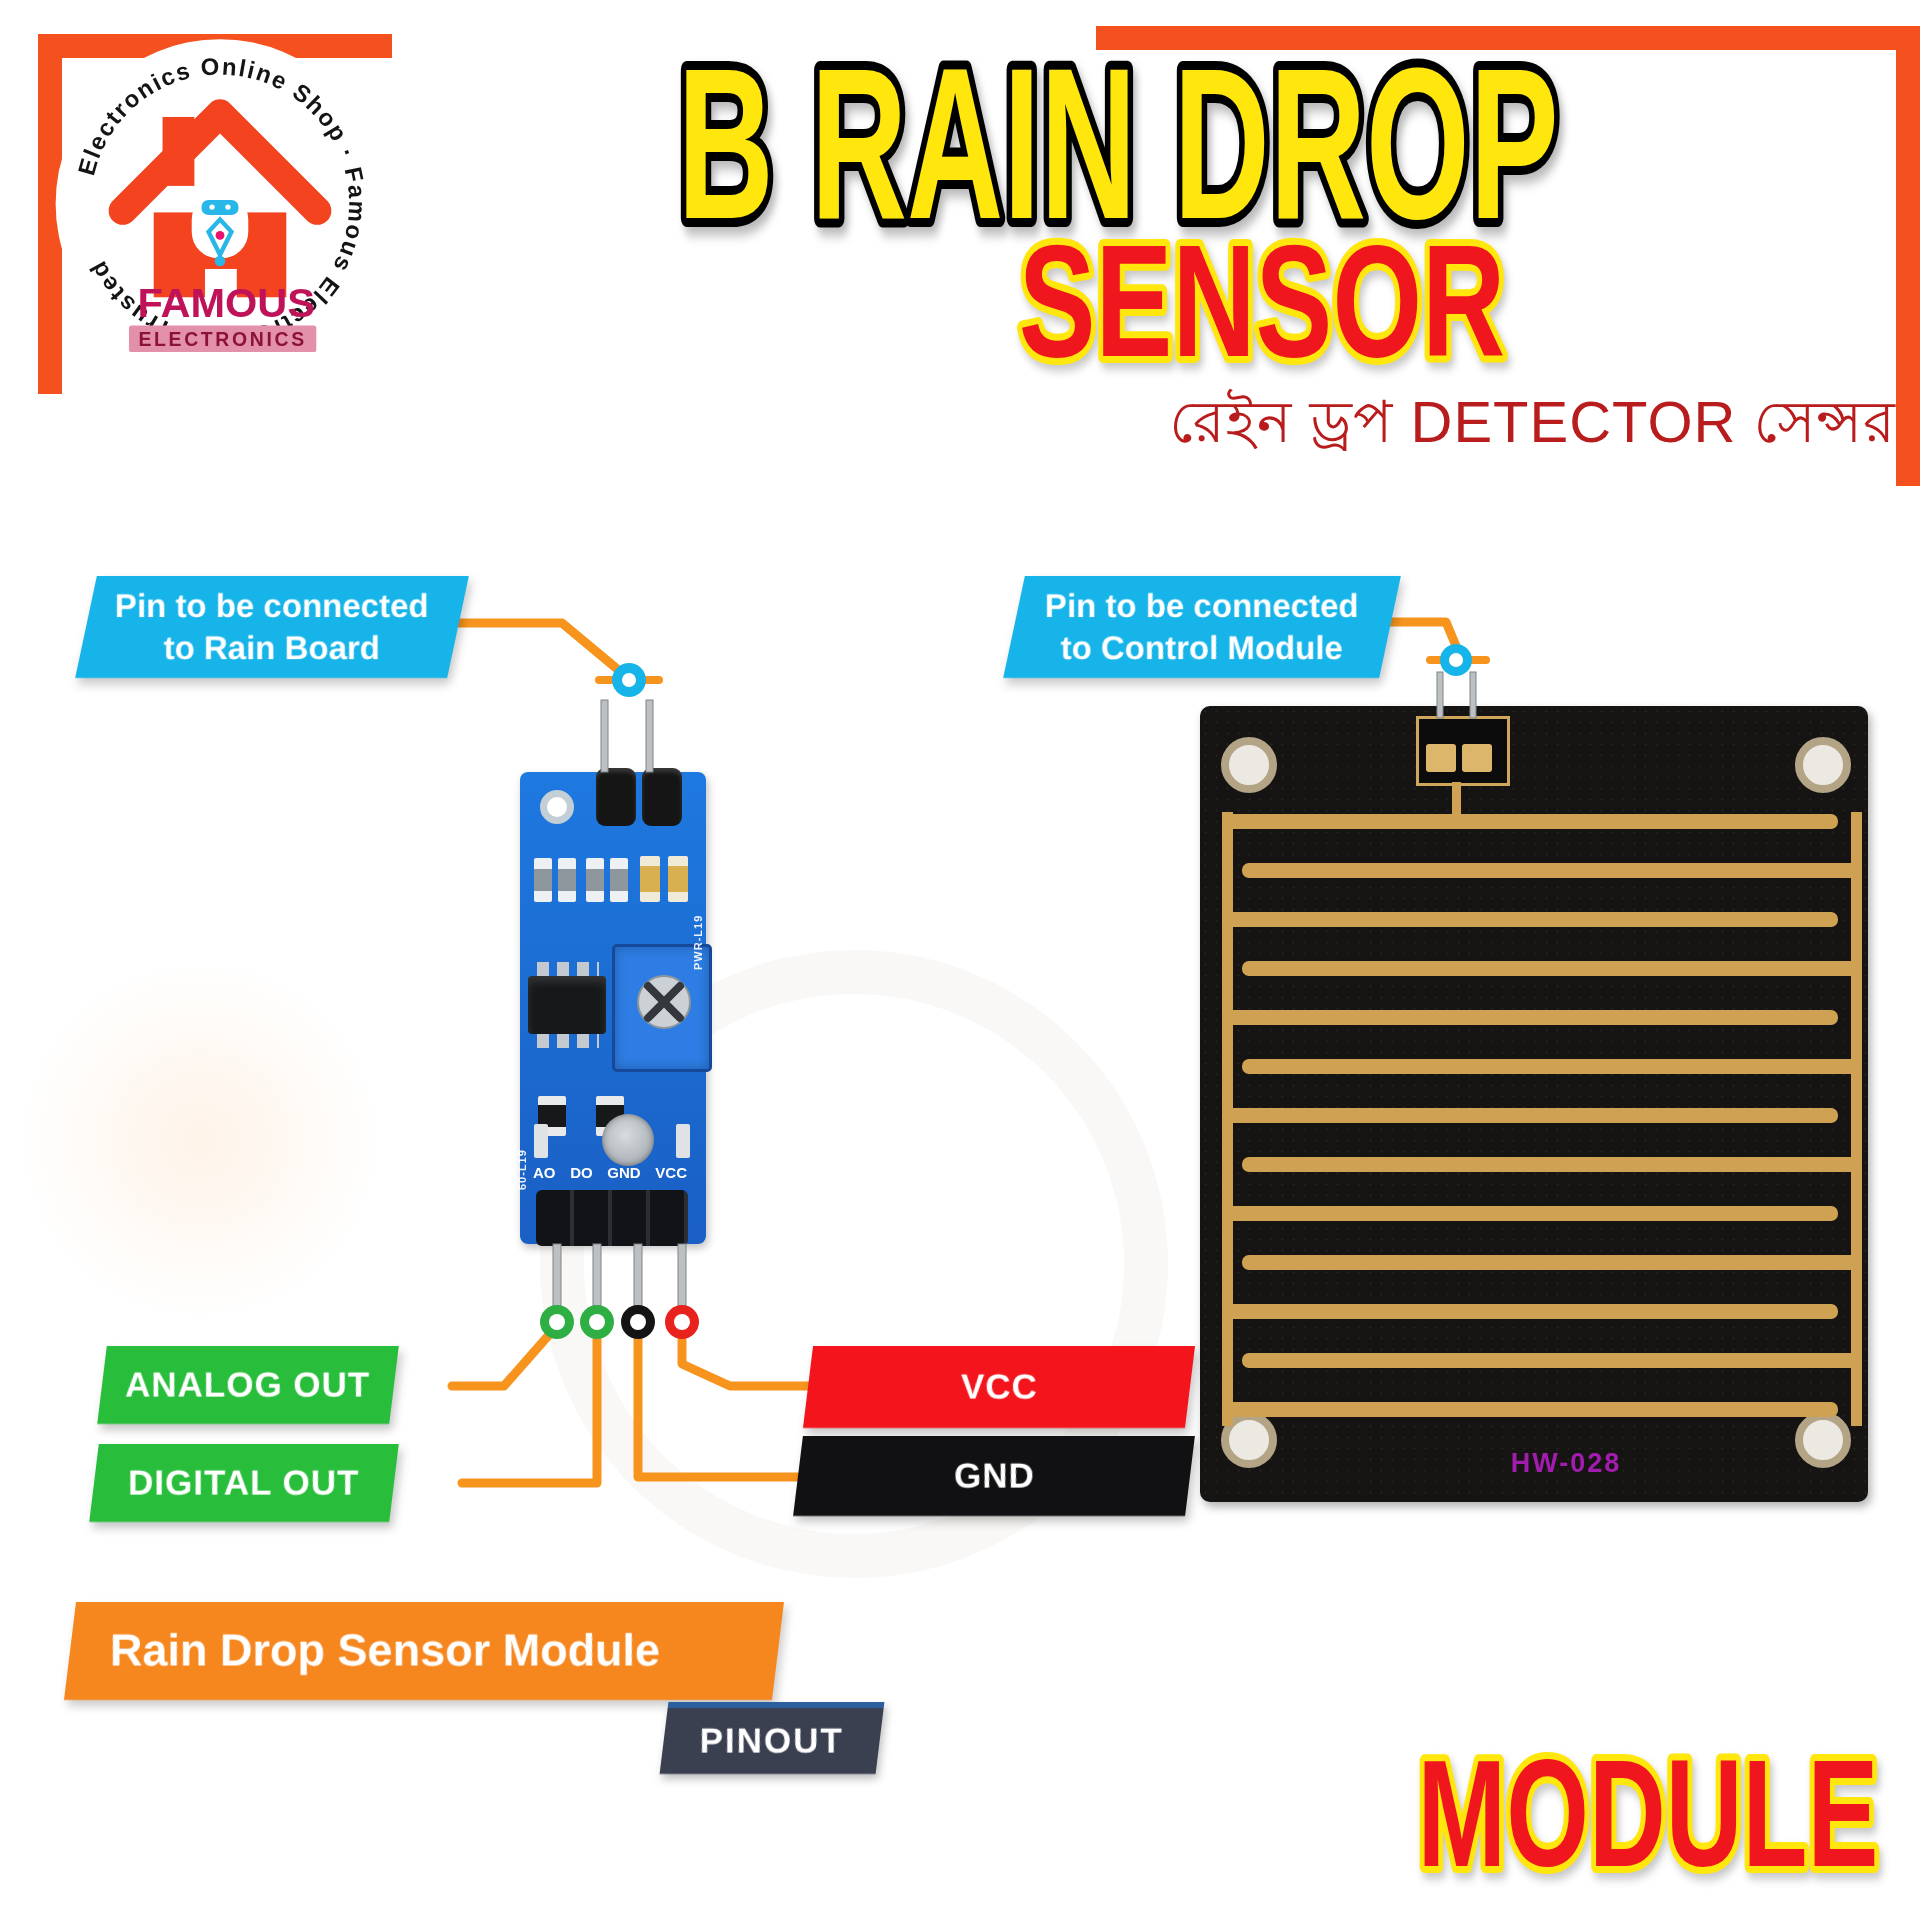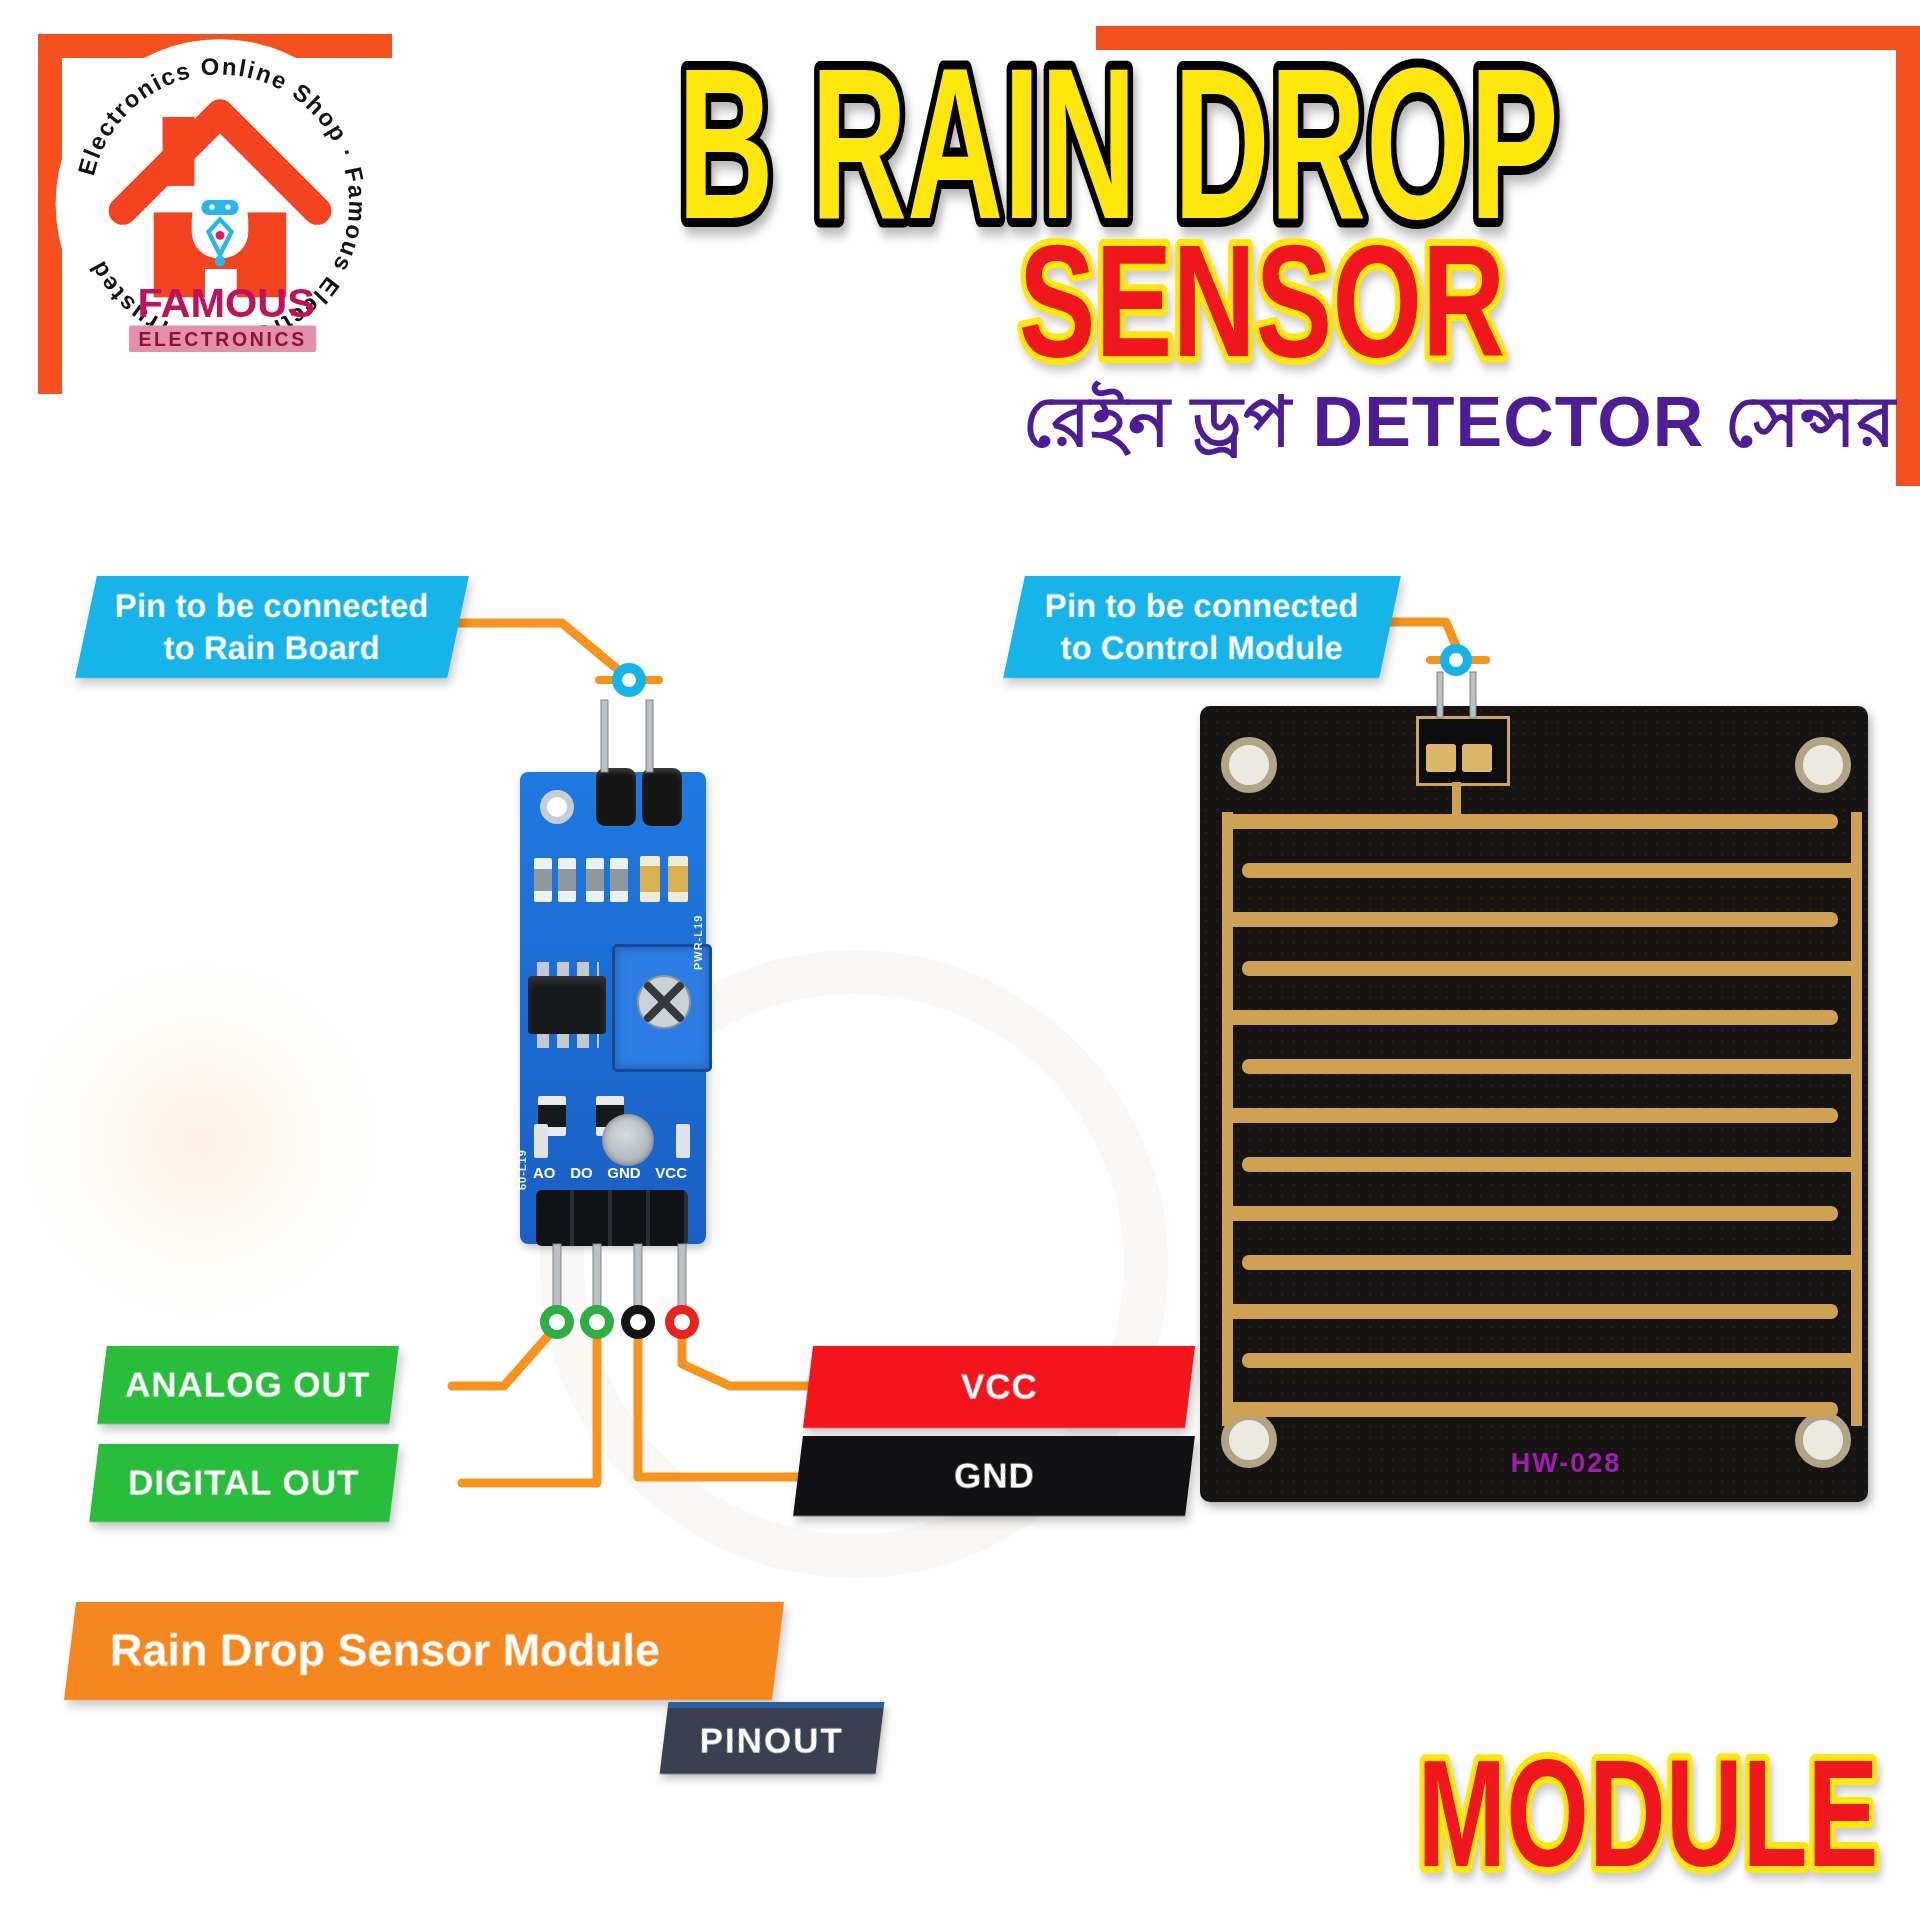--- a/index.html
+++ b/index.html
@@ -54,22 +54,22 @@
   .rainboard{position:absolute;left:1200px;top:706px;width:668px;height:796px;border-radius:10px;
              background-color:#161412;
              background-image:radial-gradient(rgba(255,255,255,.05) 1px,transparent 1.4px);
              background-size:11px 11px;box-shadow:3px 5px 10px rgba(0,0,0,.3);}
   .hole-lg{position:absolute;width:40px;height:40px;border-radius:50%;background:#ece9e3;border:8px solid #b3a486;}
   .padhdr{position:absolute;left:1416px;top:716px;width:88px;height:64px;background:#0c0c0c;border:3px solid #cfa65a;}
   .padcell{position:absolute;width:30px;height:28px;background:#dcb66b;border-radius:3px;top:744px;}
   .hw{position:absolute;left:1200px;top:1448px;width:732px;text-align:center;color:#a21caf;
       font-size:27px;font-weight:bold;letter-spacing:2px;}
   
-  .subtitle{position:absolute;left:560px;top:372px;width:1336px;text-align:right;color:#4c1d95;
-            font-size:70px;font-weight:bold;letter-spacing:1px;line-height:100px;}
+  .subtitle{position:absolute;left:560px;top:372px;width:1336px;text-align:right;color:#b91c1c;
+            font-size:58px;font-weight:normal;letter-spacing:1px;line-height:100px;}
   svg{display:block;}
 </style>
 </head>
 <body>
 
 <div class="stage">
 
   <div class="wm-ring" style="left:540px;top:950px;width:540px;height:540px;"></div>
   <div class="wm-blob" style="left:20px;top:960px;width:360px;height:360px;"></div>
 

